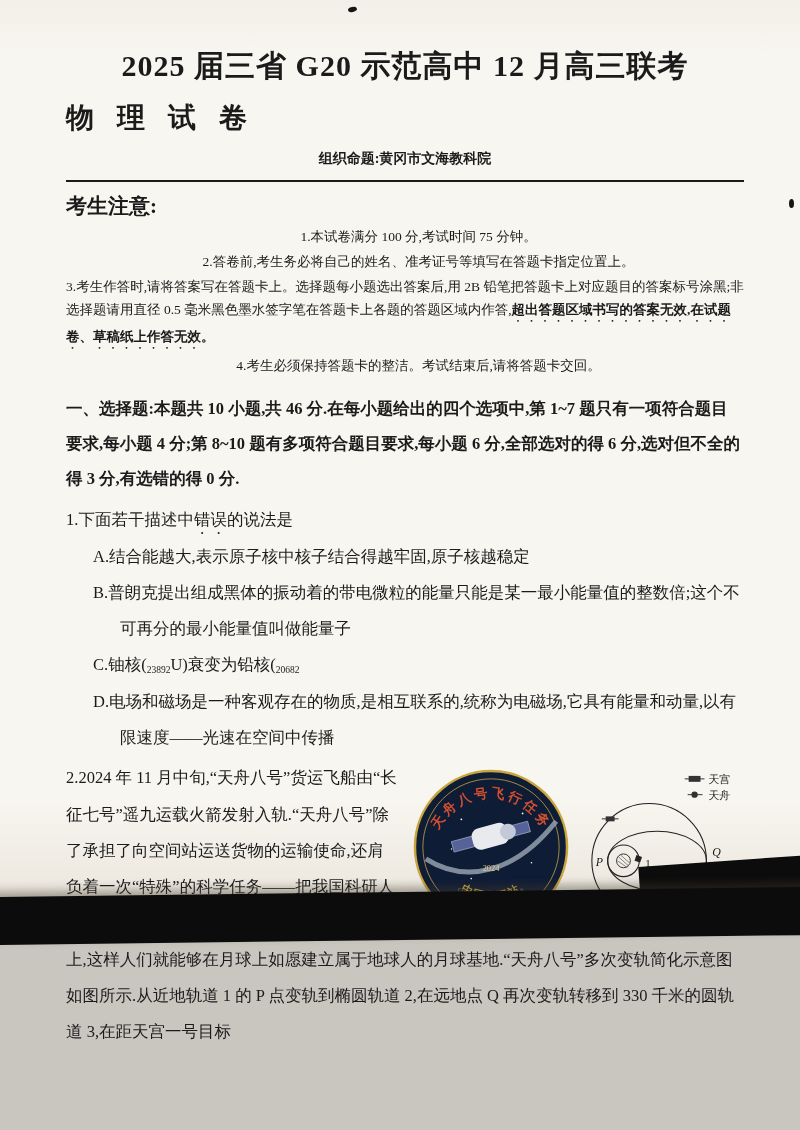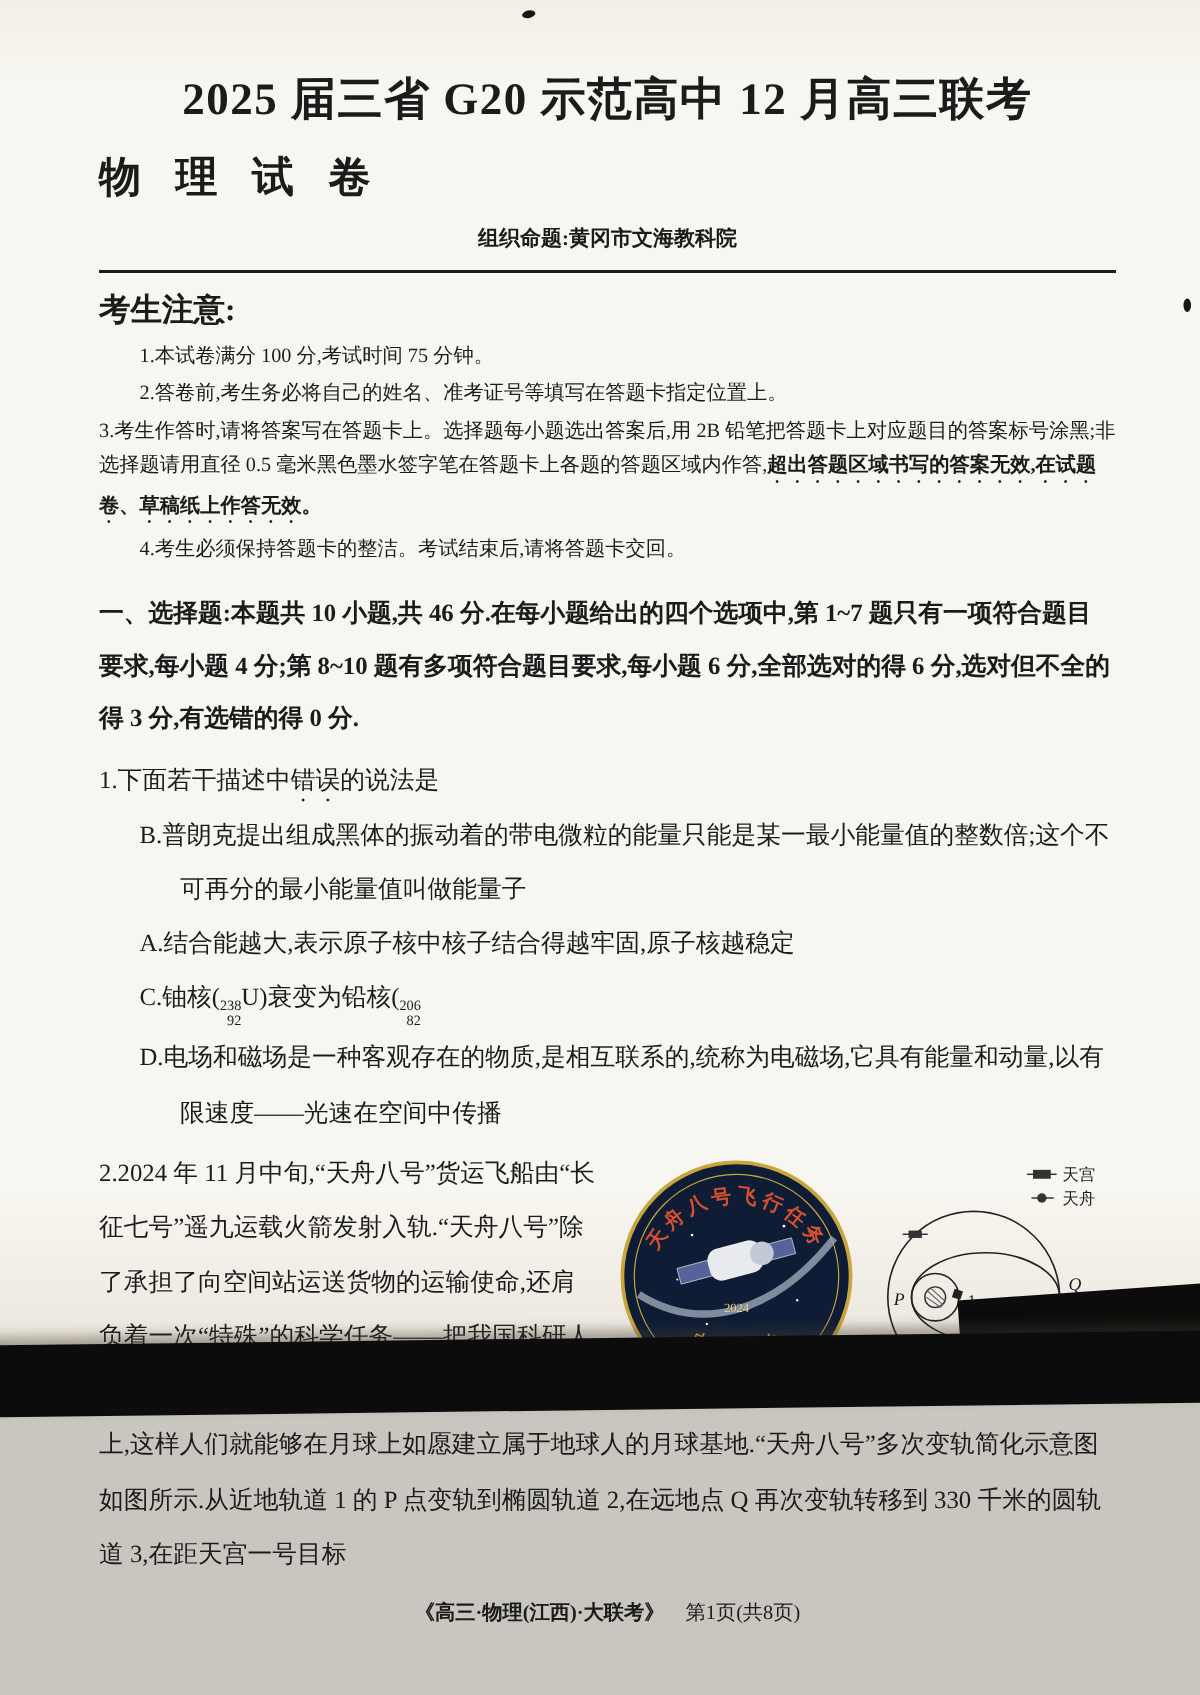--- a/index.html
+++ b/index.html
@@ -6,31 +6,31 @@
   .scan{position:relative;width:800px;height:924px;
     background:linear-gradient(180deg,#f2efe8 0%,#f8f6f0 6%,#f8f6f0 86%,#eeeae2 95%,#cfcabf 100%);
     font-family:"Liberation Serif","DejaVu Serif",serif;color:#1b1b1b;}
   .page{padding:38px 56px 0 66px;}
   .title{margin:8px 0 0;text-align:center;font-size:30px;font-weight:700;letter-spacing:1px;}
   .subtitle{margin:12px 0 0;text-align:left;font-size:28px;font-weight:700;letter-spacing:8px;}
   .org{margin-top:13px;text-align:center;font-size:14px;font-weight:700;}
   .rule{border:none;border-top:2.5px solid #1b1b1b;margin:12px 0 9px;}
   .notice-head{font-size:21px;font-weight:700;line-height:1.5;}
   .note{margin:2px 0;font-size:13.5px;line-height:1.72;}
-  .indent{text-indent:2em;}
+  .indent{text-indent:2em;text-align:center;}
   .emph{font-weight:700;
     -webkit-text-emphasis:filled dot;-webkit-text-emphasis-position:under right;
     text-emphasis:filled dot;text-emphasis-position:under right;}
   .emph-dot{
     -webkit-text-emphasis:filled dot;-webkit-text-emphasis-position:under right;
     text-emphasis:filled dot;text-emphasis-position:under right;}
   .section-head{margin:15px 0 0;font-size:16.5px;font-weight:700;line-height:2.12;}
   .stem{margin:5px 0 0;font-size:16.5px;line-height:2.2;}
   .opt{margin:0;font-size:16.5px;line-height:2.2;padding-left:54px;text-indent:-27px;}
-  .nuc{display:inline-flex;flex-direction:column;justify-content:center;font-size:9.5px;
+  .nuc{display:inline-flex;flex-direction:row;justify-content:center;font-size:9.5px;
     line-height:1.05;vertical-align:-3px;text-align:right;text-indent:0;}
   .q2{margin:4px 0 0;font-size:16.5px;line-height:2.2;}
   .figs{float:right;width:332px;margin:8px 0 2px 12px;display:flex;align-items:flex-start;gap:8px;}
   .patch-svg{width:158px;height:158px;display:block;}
   .orbit-svg{width:166px;height:158px;display:block;}
   .footer{clear:both;margin-top:12px;text-align:center;font-size:13.5px;}
   .footer .booklet{font-weight:700;margin-right:14px;}
   .speck{position:absolute;background:#161616;border-radius:50%;}
   .speck.s1{left:348px;top:7px;width:9px;height:5px;transform:rotate(-12deg);}
   .speck.s2{left:789px;top:199px;width:5px;height:9px;}
@@ -56,22 +56,22 @@
       <p class="note indent">1.本试卷满分 100 分,考试时间 75 分钟。</p>
       <p class="note indent">2.答卷前,考生务必将自己的姓名、准考证号等填写在答题卡指定位置上。</p>
       <p class="note"><span>3.考生作答时,请将答案写在答题卡上。选择题每小题选出答案后,用 2B 铅笔把答题卡上对应题目的答案标号涂黑;非选择题请用直径 0.5 毫米黑色墨水签字笔在答题卡上各题的答题区域内作答,</span><span class="emph">超出答题区域书写的答案无效,</span><span class="emph">在试题卷、草稿纸上作答无效。</span></p>
       <p class="note indent">4.考生必须保持答题卡的整洁。考试结束后,请将答题卡交回。</p>
     </div>
 
     <p class="section-head">一、选择题:本题共 10 小题,共 46 分.在每小题给出的四个选项中,第 1~7 题只有一项符合题目要求,每小题 4 分;第 8~10 题有多项符合题目要求,每小题 6 分,全部选对的得 6 分,选对但不全的得 3 分,有选错的得 0 分.</p>
 
     <p class="stem"><span>1.下面若干描述中</span><span class="emph-dot">错误</span><span>的说法是</span></p>
 
+    <p class="opt">A.结合能越大,表示原子核中核子结合得越牢固,原子核越稳定</p>
     <p class="opt">B.普朗克提出组成黑体的振动着的带电微粒的能量只能是某一最小能量值的整数倍;这个不可再分的最小能量值叫做能量子</p>
-    <p class="opt">A.结合能越大,表示原子核中核子结合得越牢固,原子核越稳定</p>
     <p class="opt"><span>C.铀核(</span><span class="nuc">
           <span>238</span>
           <span>92</span>
         </span><span>U)衰变为铅核(</span><span class="nuc">
           <span>206</span>
           <span>82</span>
         </span></p>
     <p class="opt">D.电场和磁场是一种客观存在的物质,是相互联系的,统称为电磁场,它具有能量和动量,以有限速度——光速在空间中传播</p>
 
     <div class="q2">
@@ -130,23 +130,20 @@
           <text x="136" y="89" font-size="12" font-style="italic" fill="#1b1b1b">Q</text>
           <text x="68" y="100" font-size="11" fill="#1b1b1b">1</text>
           <text x="112" y="120" font-size="11" fill="#1b1b1b">2</text>
           <text x="126" y="136" font-size="11" fill="#1b1b1b">3</text>
         </svg>
 
       </div>
       <span>2.2024 年 11 月中旬,“天舟八号”货运飞船由“长征七号”遥九运载火箭发射入轨.“天舟八号”除了承担了向空间站运送货物的运输使命,还肩负着一次“特殊”的科学任务——把我国科研人员根据月壤样品所研究出来的月壤砖送到月球上,这样人们就能够在月球上如愿建立属于地球人的月球基地.“天舟八号”多次变轨简化示意图如图所示.从近地轨道 1 的 P 点变轨到椭圆轨道 2,在远地点 Q 再次变轨转移到 330 千米的圆轨道 3,在距天宫一号目标</span>
     </div>
 
-    <div class="footer">
-      <span class="booklet">《高三·物理(江西)·大联考》</span><span>第1页(共8页)</span>
-    </div>
 
   </div>
 
   <div class="speck s1"></div>
   <div class="speck s2"></div>
   <div class="scan-corner"></div>
   <div class="scan-bottom"></div>
 </div>
 
 </body></html>

